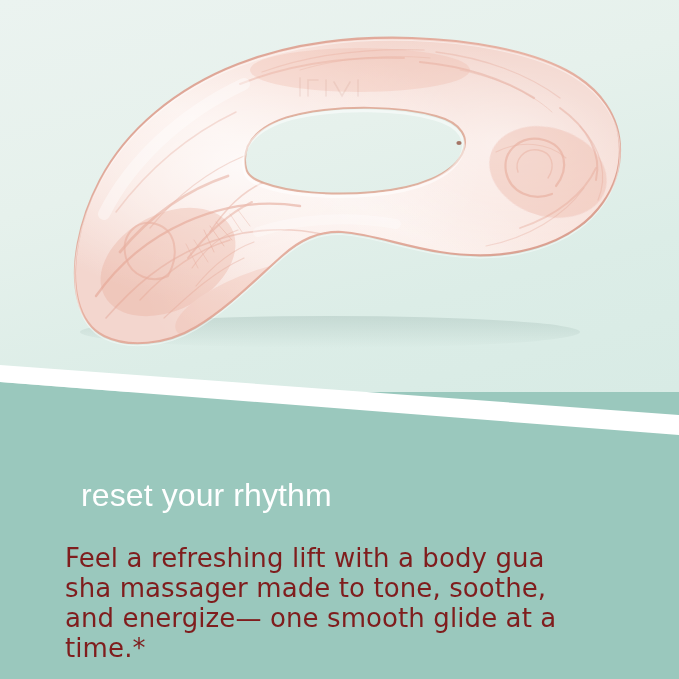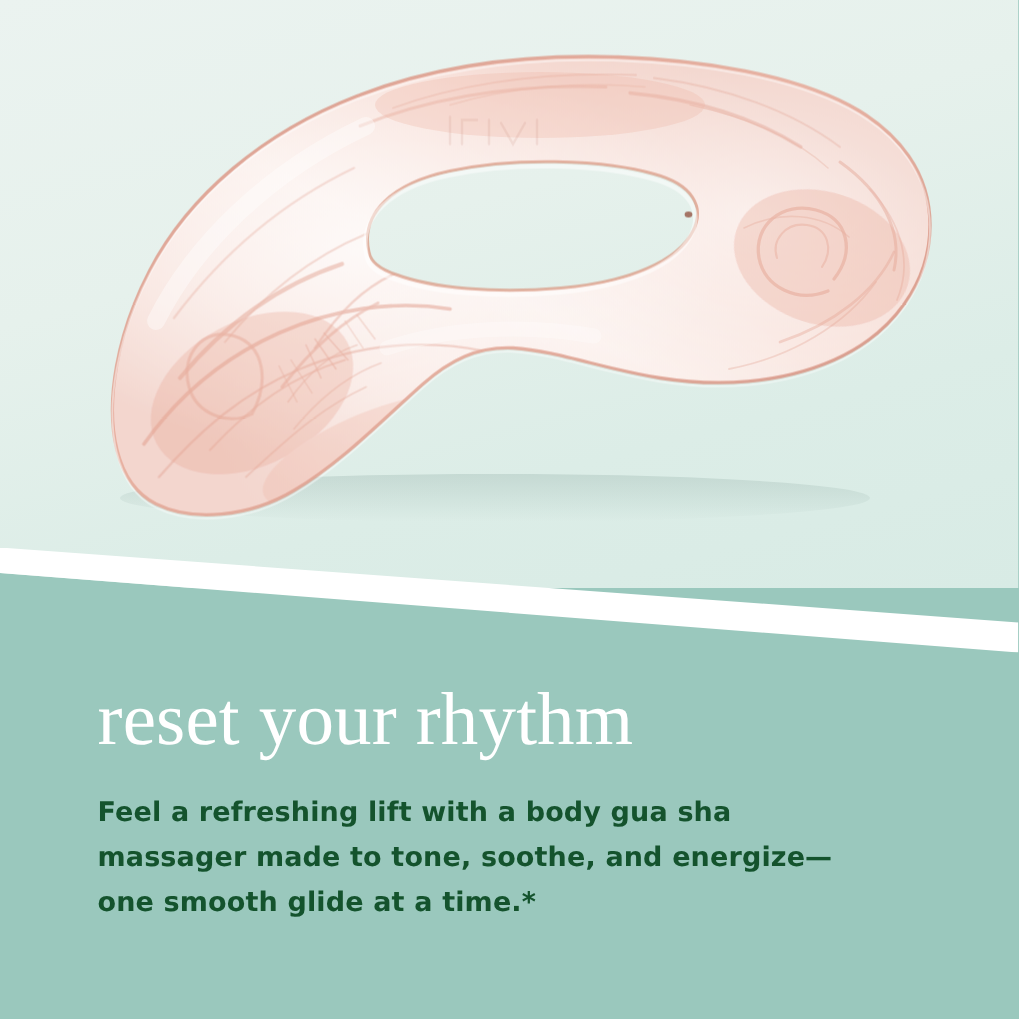--- a/index.html
+++ b/index.html
@@ -49,34 +49,34 @@
     z-index:4;
   }
 
   
   .copy{
     position:absolute;left:65px;top:455px;
     width:560px;
     z-index:8;
   }
   .headline{
-    margin:0;
-    font-size:50px;
+    margin:16px;
+    font-size:32px;
     line-height:48px;
     font-weight:400;
     color:#FFFFFF;
     letter-spacing:0.1px;
-    font-family:Liberation Serif, serif;
+    font-family:Liberation Sans, sans-serif;
   }
   .body-copy{
     margin:24px 0 0 0;
-    font-size:18px;
+    font-size:26px;
     line-height:30px;
-    font-weight:700;
-    color:#14532d;
+    font-weight:400;
+    color:#7f1d1d;
     letter-spacing:0.1px;
     max-width:505px;
     font-family:"DejaVu Sans", sans-serif;
   }
 </style>
 </head>
 <body>
 
 <div class="card">
 

